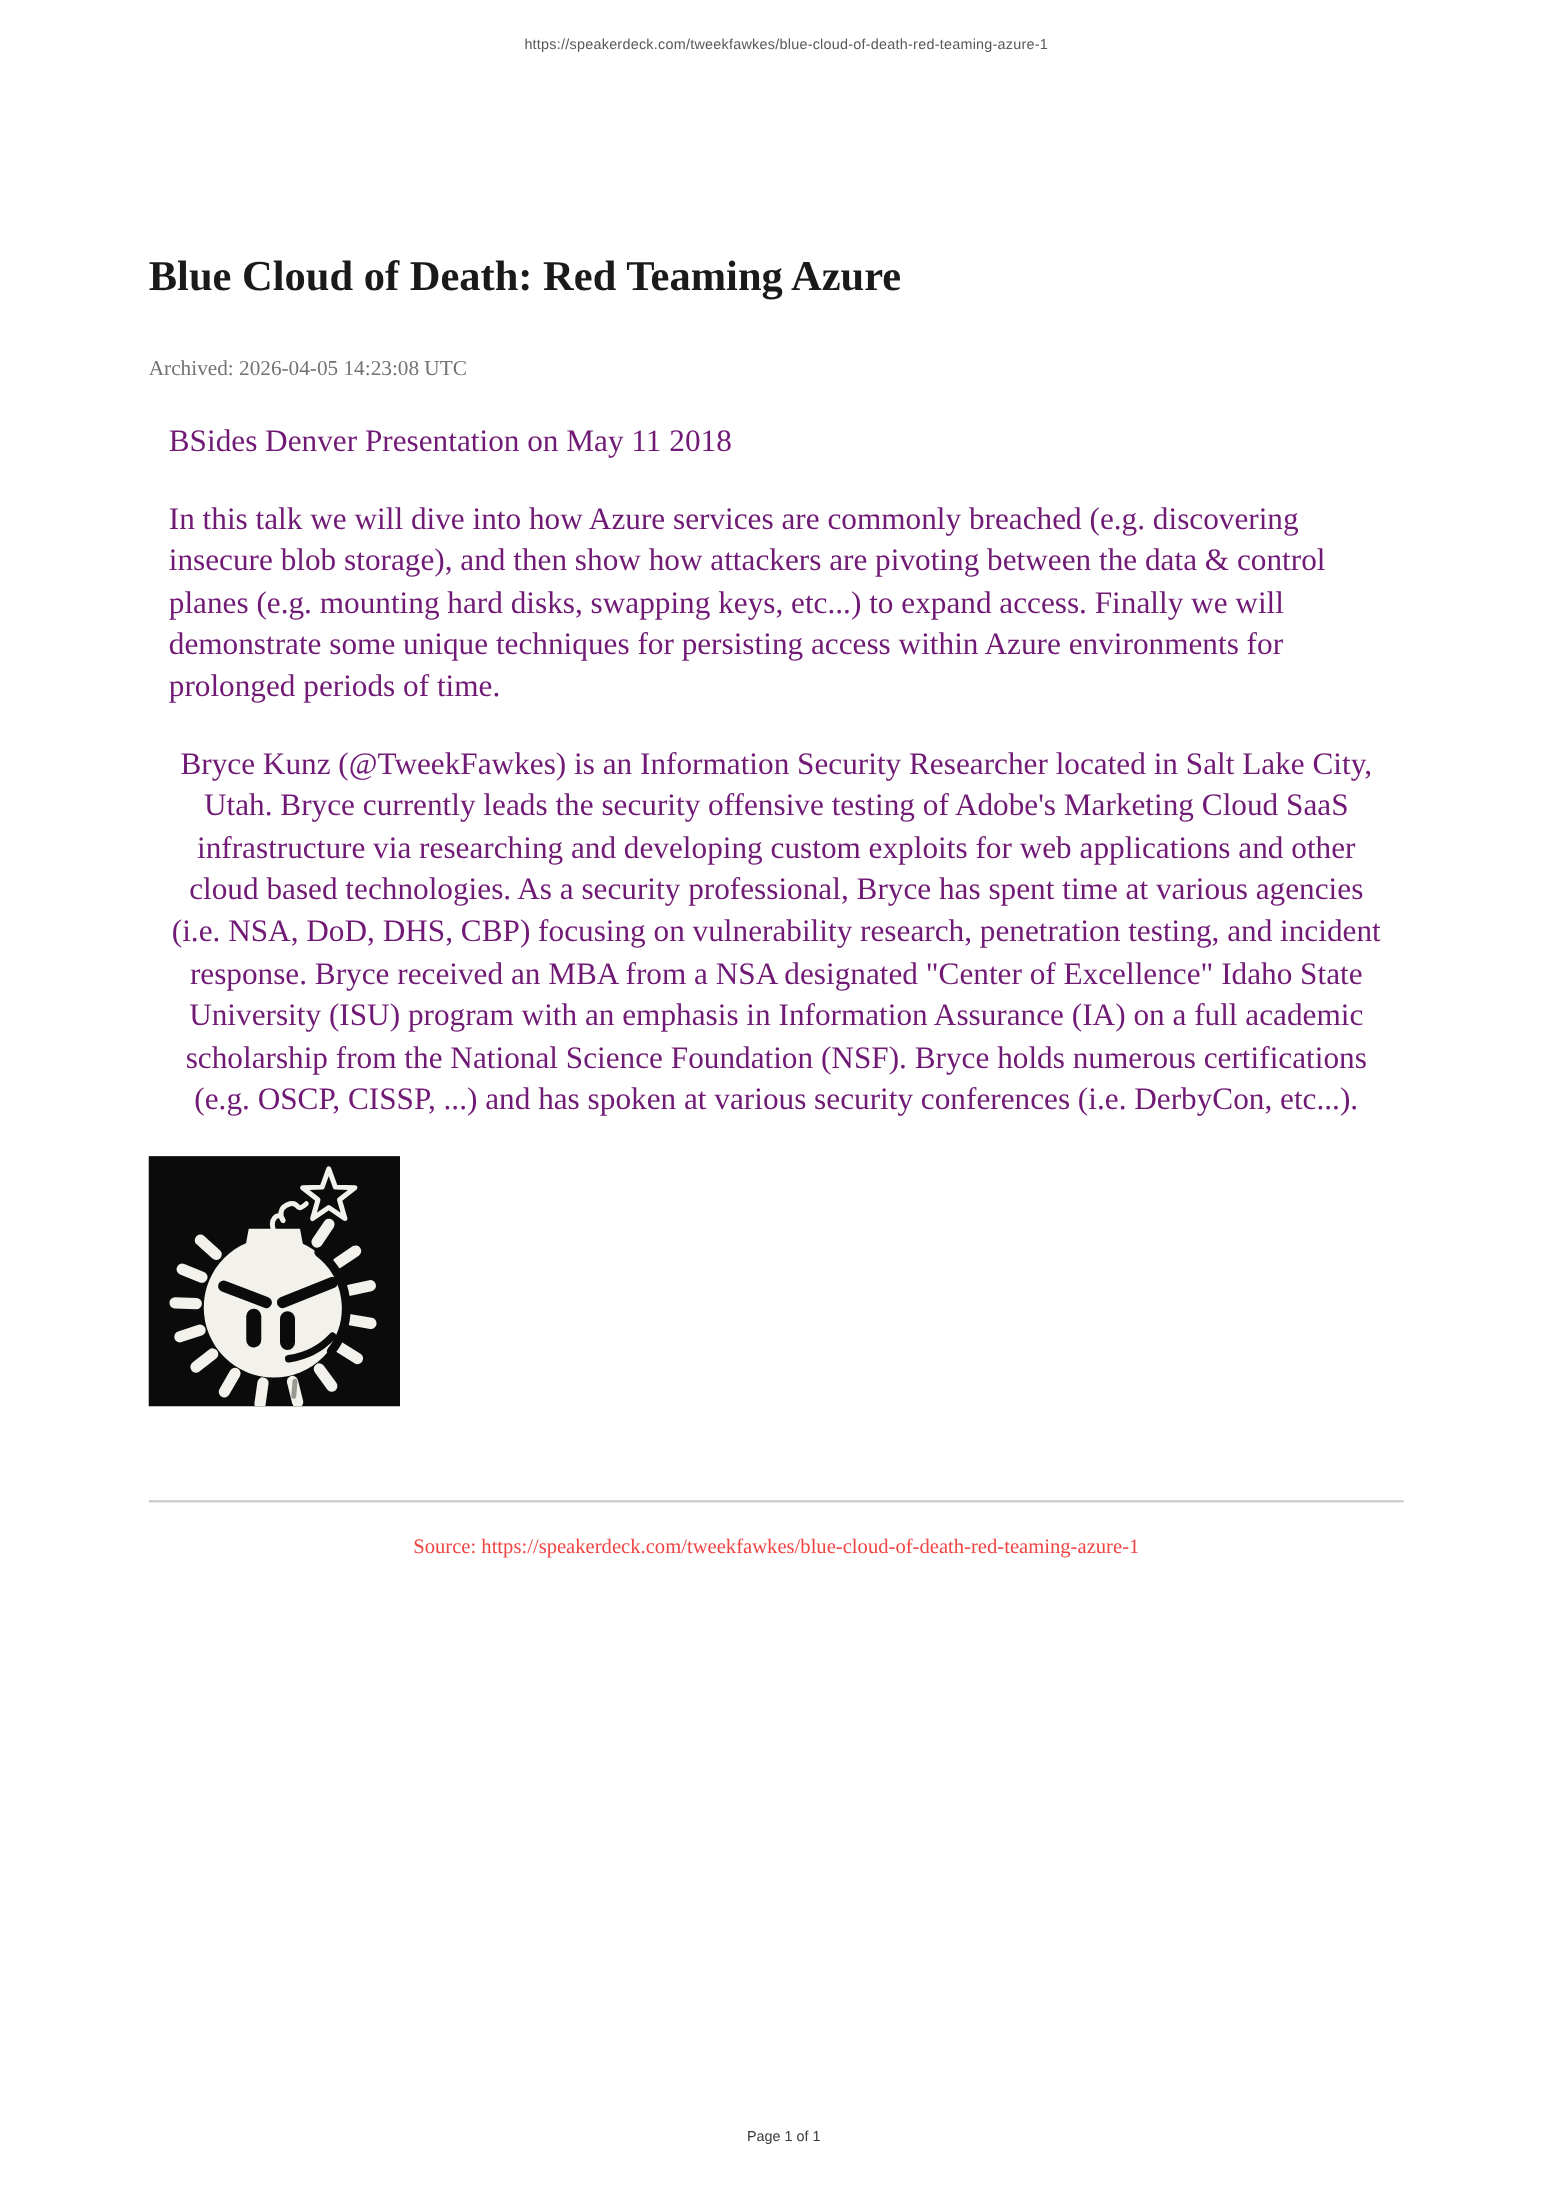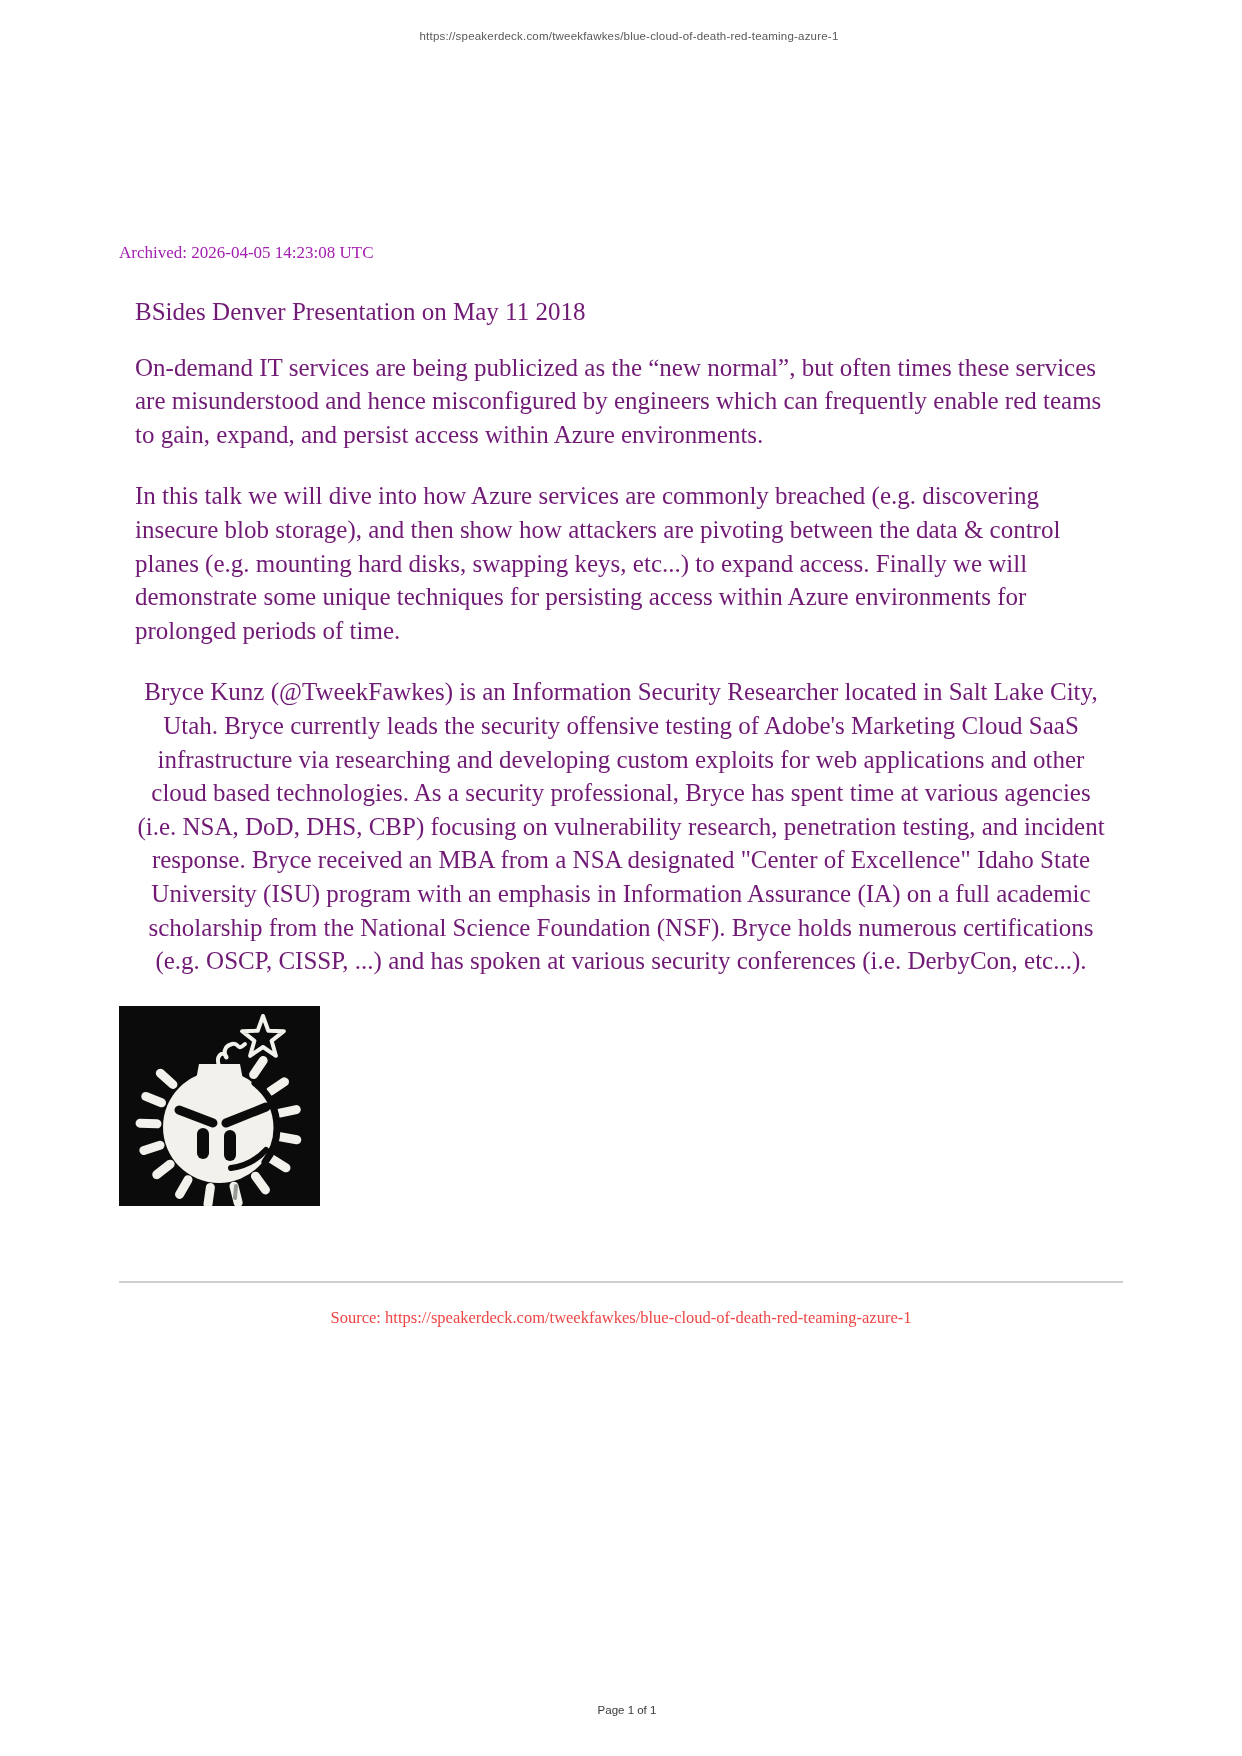--- a/index.html
+++ b/index.html
@@ -37,21 +37,21 @@
     font-size: 34px;
     line-height: 42px;
     font-weight: bold;
     color: #1a1a1a;
     font-family: "Liberation Serif", serif;
   }
   .archived {
     margin-top: 41px;
     font-size: 17px;
     line-height: 22px;
-    color: #a21caf;
+    color: #737373;
   }
   p.body {
     margin: 16px;
     font-size: 25px;
     line-height: 33.6px;
     color: #701a75;
   }
   p.subtitle   { margin-top: 31px; }
   p.para-1     { margin-top: 22px; }
   p.para-2     { margin-top: 28px; }
@@ -91,26 +91,26 @@
 </style>
 </head>
 <body>
 
 <div class="page">
 
   <div class="header-url">https://speakerdeck.com/tweekfawkes/blue-cloud-of-death-red-teaming-azure-1</div>
 
   <div class="content">
 
+    <h1 class="title">Blue Cloud of Death: Red Teaming Azure</h1>
 
     <div class="archived">Archived: 2026-04-05 14:23:08 UTC</div>
 
     <p class="body subtitle">BSides Denver Presentation on May 11 2018</p>
 
-    <p class="body para-1">On-demand IT services are being publicized as the “new normal”, but often times these services are misunderstood and hence misconfigured by engineers which can frequently enable red teams to gain, expand, and persist access within Azure environments.</p>
 
     <p class="body para-2">In this talk we will dive into how Azure services are commonly breached (e.g. discovering insecure blob storage), and then show how attackers are pivoting between the data &amp; control planes (e.g. mounting hard disks, swapping keys, etc...) to expand access. Finally we will demonstrate some unique techniques for persisting access within Azure environments for prolonged periods of time.</p>
 
     <p class="body para-3">Bryce Kunz (@TweekFawkes) is an Information Security Researcher located in Salt Lake City, Utah. Bryce currently leads the security offensive testing of Adobe's Marketing Cloud SaaS infrastructure via researching and developing custom exploits for web applications and other cloud based technologies. As a security professional, Bryce has spent time at various agencies (i.e. NSA, DoD, DHS, CBP) focusing on vulnerability research, penetration testing, and incident response. Bryce received an MBA from a NSA designated "Center of Excellence" Idaho State University (ISU) program with an emphasis in Information Assurance (IA) on a full academic scholarship from the National Science Foundation (NSF). Bryce holds numerous certifications (e.g. OSCP, CISSP, ...) and has spoken at various security conferences (i.e. DerbyCon, etc...).</p>
 
     <div class="logo">
       <svg width="201" height="200" viewBox="0 0 201 200" xmlns="http://www.w3.org/2000/svg">
         <rect x="0" y="0" width="201" height="200" fill="#0b0b0b"></rect>
 
         <g transform="translate(100,120)" stroke="#f2f1ec" stroke-width="9" stroke-linecap="round">

